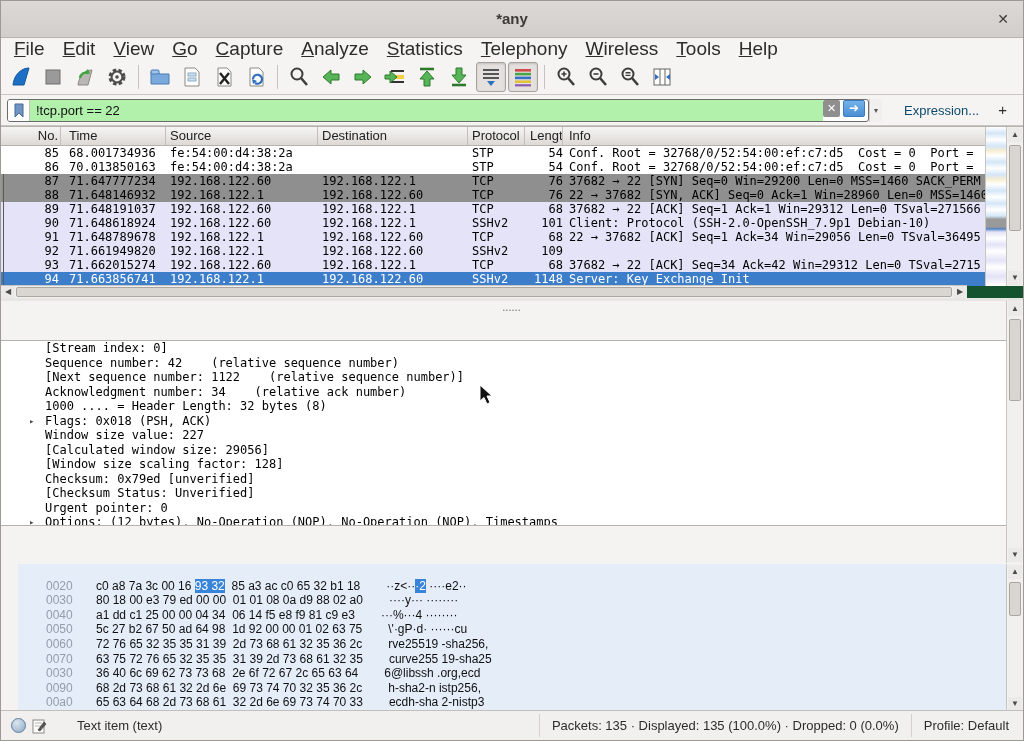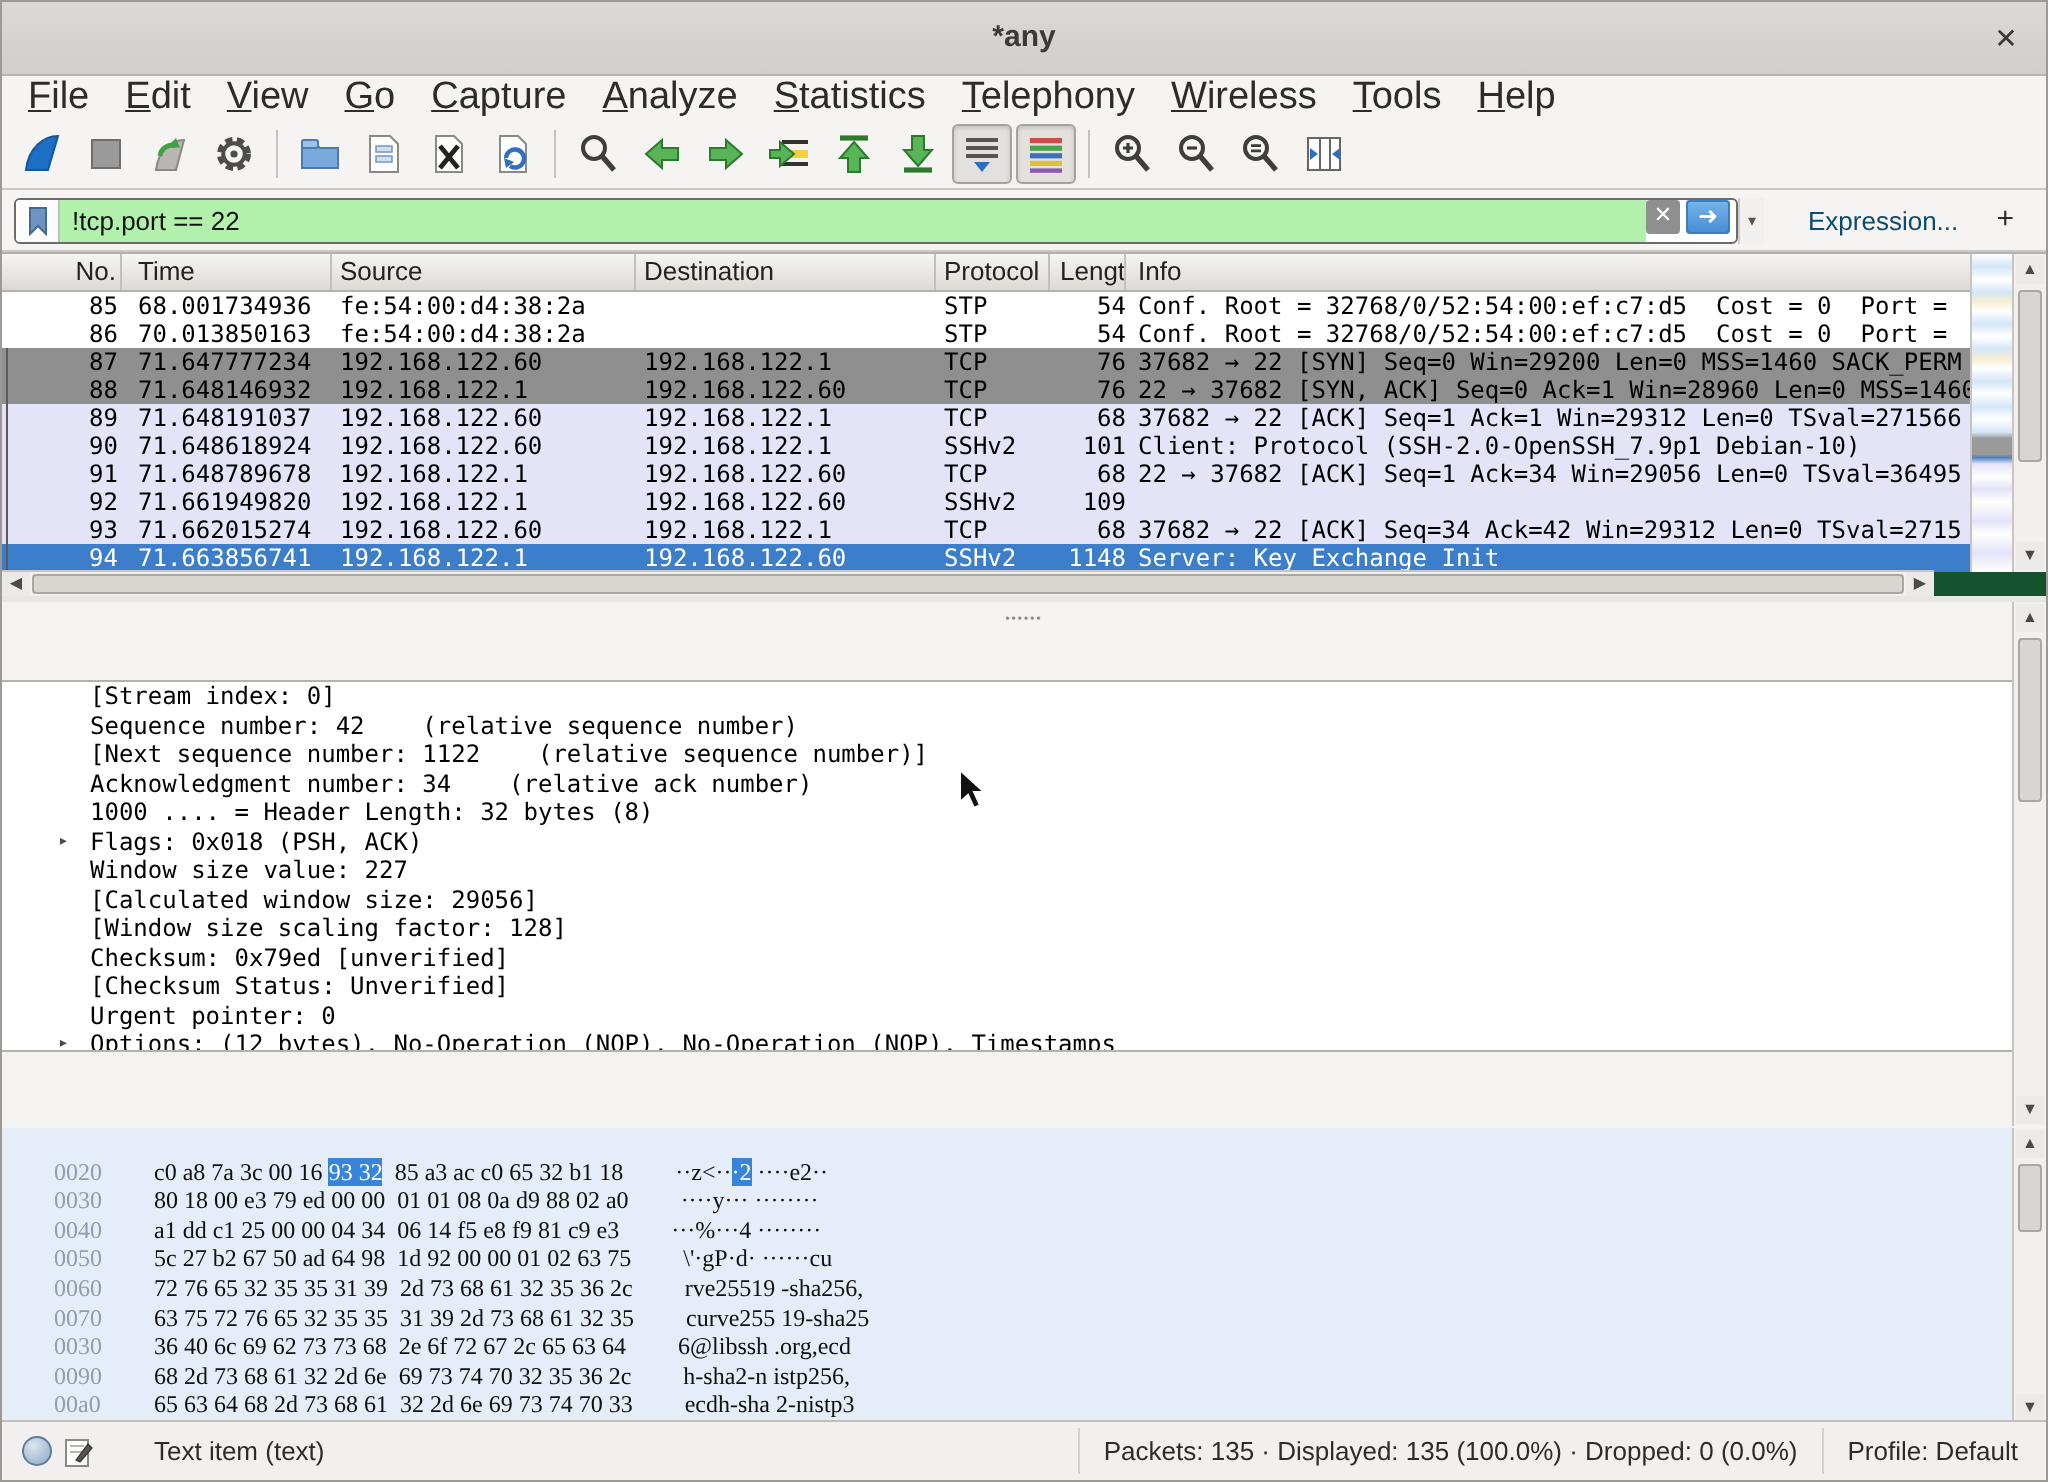--- a/index.html
+++ b/index.html
@@ -80,21 +80,21 @@
   .pad44 { padding-left:44px; }
   .arr28 { padding-left:28px; }
   .arr6  { padding-left:7px; }
   .dline.sel { background:#3d7ecb; color:#fff; }
   .dline.sel .tri { color:#fff; }
   .dline.sel .txt { outline:1px dotted #9cc0ea; }
   .dline.shade { background:#ececeb; }
   .vs-details { top:300px; height:262px; }
 
   
-  .hexpane { position:absolute; top:563px; left:0; right:0; height:148px; background:#e4edf8; overflow:hidden; font-family:Liberation Serif, serif; font-size:12px; }
+  .hexpane { position:absolute; top:563px; left:17px; right:0; height:148px; background:#e4edf8; overflow:hidden; font-family:Liberation Sans, sans-serif; font-size:12px; }
   .hrow { height:14.6px; line-height:14.6px; white-space:pre; }
   .hrow .off { display:inline-block; width:34px; margin-left:8px; color:#939dab; }
   .hrow .hx  { margin-left:16px; color:#101010; }
   .hrow .asc { margin-left:26px; color:#101010; }
   .hl { background:#3884d9; color:#fff; }
   .vs-hex { top:563px; height:148px; }
 
   
   .statusbar { position:absolute; bottom:0; left:0; right:0; height:30px; background:#f1f0ee; border-top:1px solid #c2beba; display:flex; align-items:center; font-size:13px; color:#2e2c29; }
   .expert-dot { width:15px; height:15px; border-radius:50%; background:radial-gradient(circle at 35% 30%, #dbe6f0, #8fa9c4); border:1px solid #5f7d9d; margin:0 6px 0 10px; }

